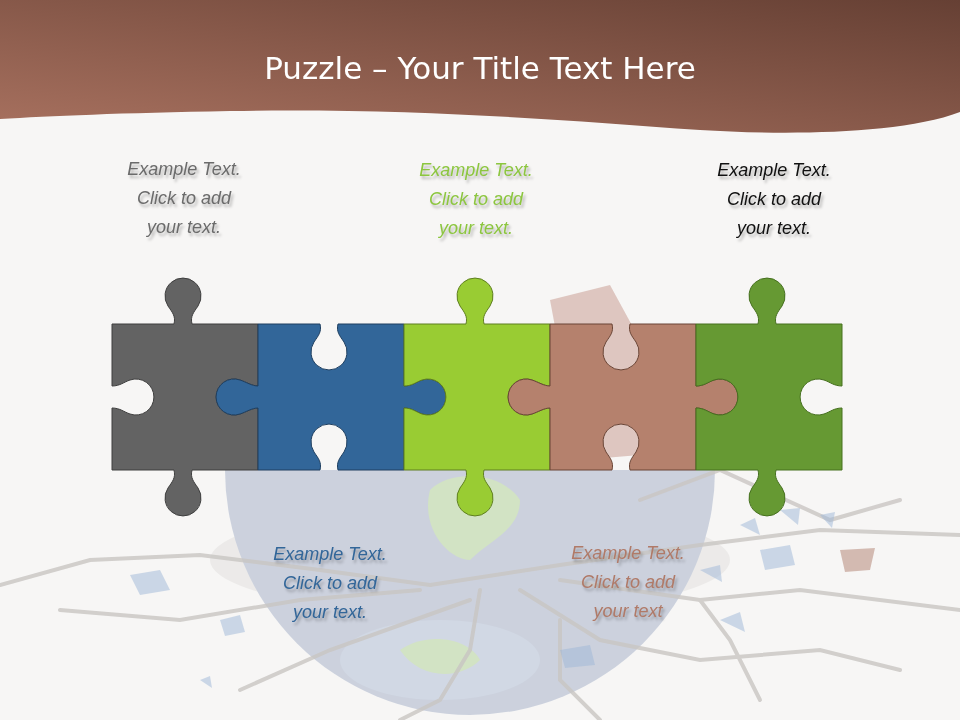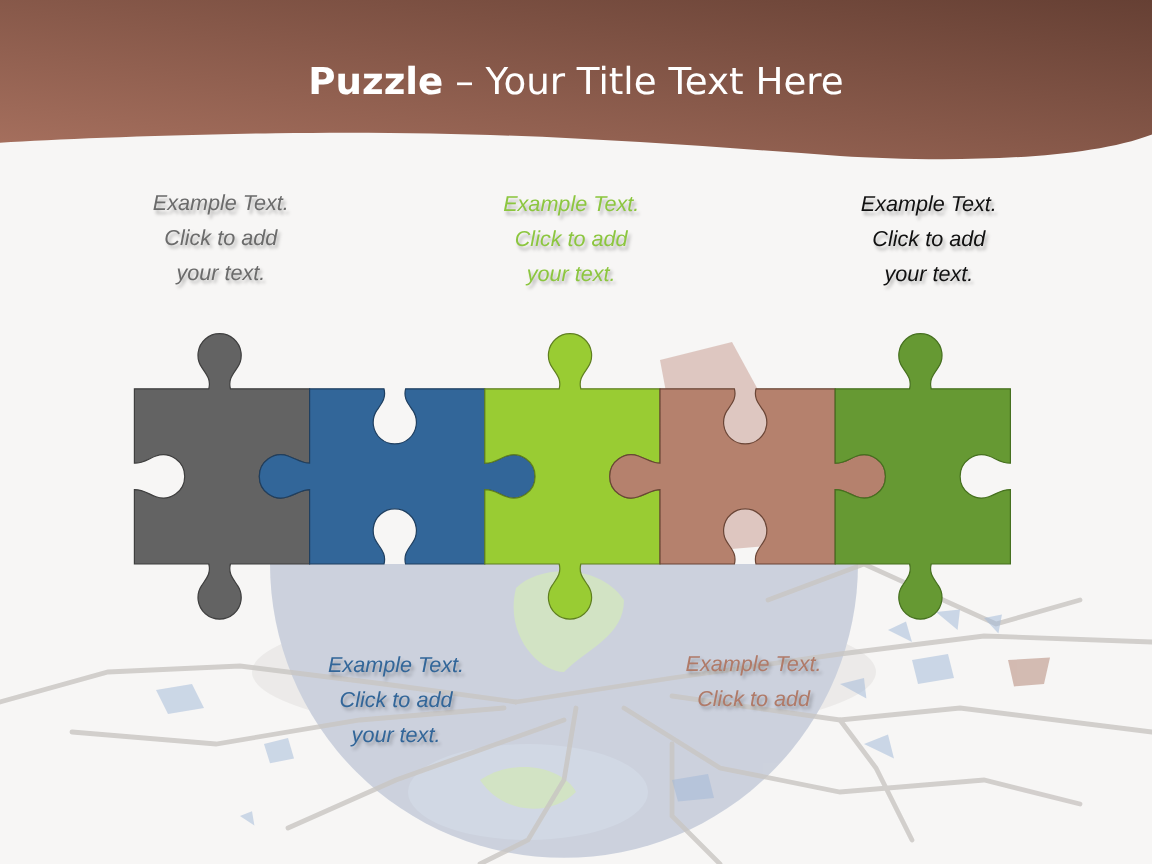--- a/index.html
+++ b/index.html
@@ -1,21 +1,21 @@
 <!DOCTYPE html>
 <html><head>
 <meta charset="utf-8">
 <style>
   html, body { margin: 0; padding: 0; }
   body { width: 960px; height: 720px; overflow: hidden; background: #f7f6f5; font-family: "DejaVu Sans", "Liberation Sans", sans-serif; }
   .slide { position: relative; width: 960px; height: 720px; overflow: hidden; background: #f7f6f5; }
   .bg-art { position: absolute; left: 0; top: 0; width: 960px; height: 720px; }
   .header { position: absolute; left: 0; top: 0; width: 960px; height: 140px; }
   .title { position: absolute; left: 0; top: 50px; width: 960px; text-align: center; color: #ffffff; font-size: 31px; letter-spacing: 0px; font-family: "DejaVu Sans", sans-serif; }
-  .title .bold { font-weight: bold; }
+  .title .bold { font-weight: normal; }
   .caption { position: absolute; width: 200px; text-align: center; font-style: italic; font-size: 18px; line-height: 29px; font-family: Liberation Sans, sans-serif; text-shadow: 2px 3px 3px rgba(0,0,0,0.28); }
   .caption span { display: block; }
   .puzzle { position: absolute; left: 0; top: 0; width: 960px; height: 720px; }
 </style>
 </head>
 <body>
 
 <div class="slide">
 
   <svg class="bg-art" viewBox="0 0 960 720">
@@ -116,15 +116,16 @@
 
   <div class="caption" style="left:230px; top:540px; color:#326699;">
     <span>Example Text.</span>
     <span>Click  to add</span>
     <span>your text.</span>
   </div>
 
   <div class="caption" style="left:528px; top:539px; color:#b07a68;">
     <span>Example Text.</span>
     <span>Click  to add</span>
+    <span>your text</span>
   </div>
 
 </div>
 
 </body></html>

